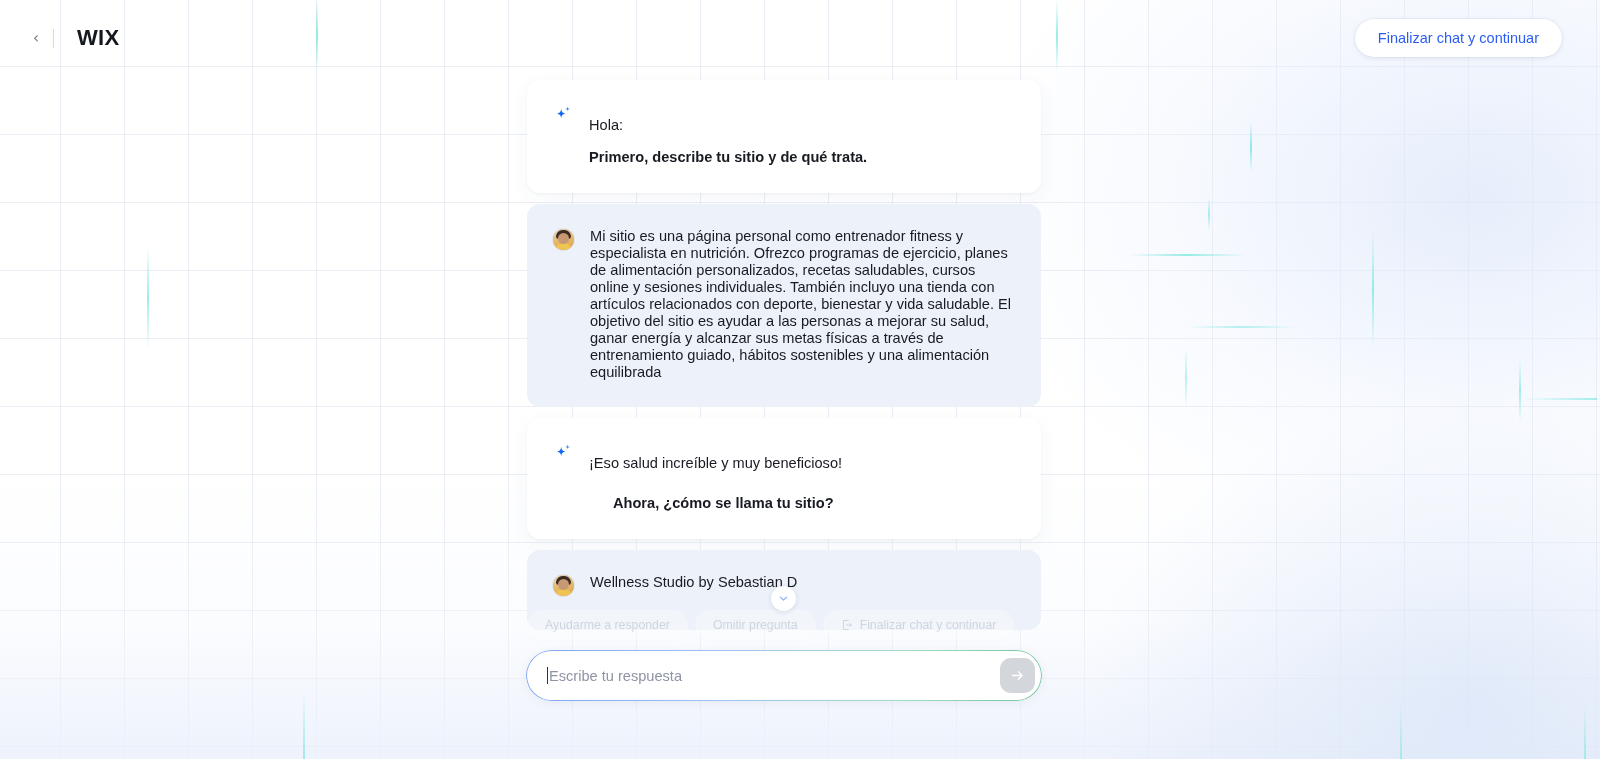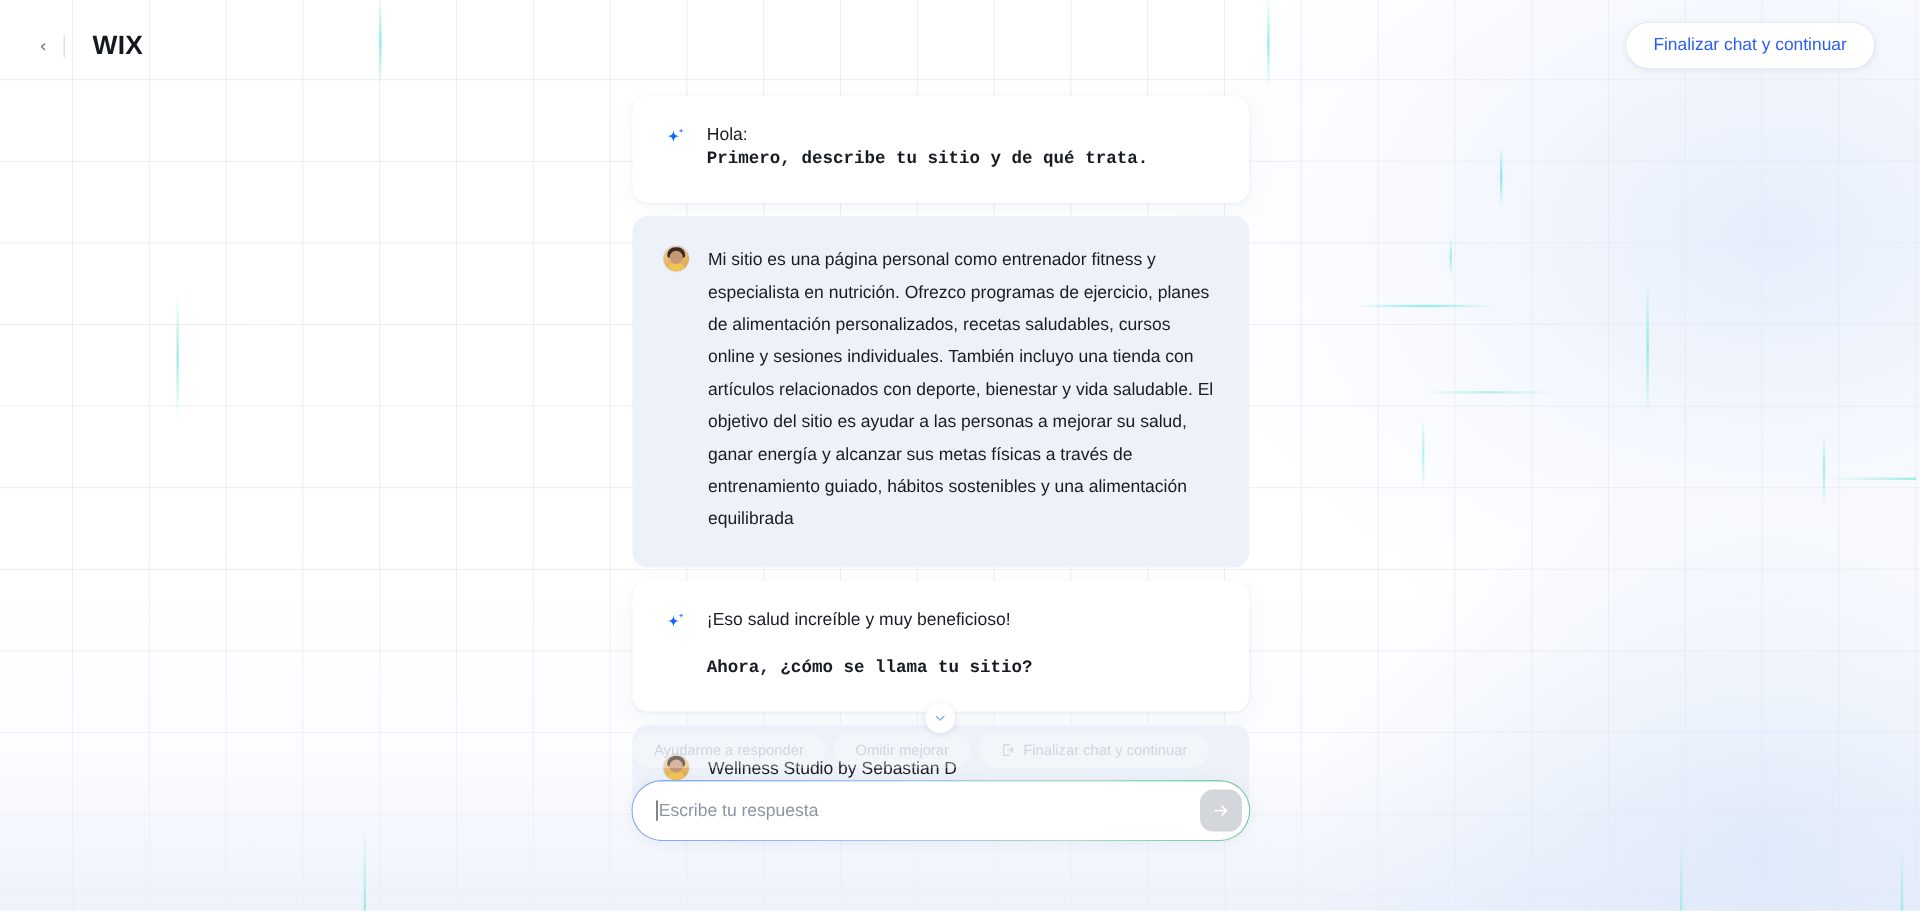--- a/index.html
+++ b/index.html
@@ -153,26 +153,27 @@
   .avatar .av-hair{ position: absolute; left: 3px; top: 1px; width: 15px; height: 9px; background: #3a2b23; border-radius: 8px 8px 3px 3px; }
   .avatar .av-face{ position: absolute; left: 5px; top: 4px; width: 11px; height: 11px; background: #c79874; border-radius: 50%; }
   .avatar .av-body{ position: absolute; left: 2px; bottom: -1px; width: 17px; height: 8px; background: #f0c453; border-radius: 9px 9px 0 0; }
 
   .bubble-body { flex: 1 1 auto; min-width: 0; }
   .msg-line {
     font-size: 14.6px;
     line-height: 19.6px;
     color: #181b22;
     font-family: "Liberation Sans", sans-serif;
-  }
-  .msg-line.bold { font-weight: 700; font-family: Liberation Mono, monospace; }
-  .msg-line.gap-top { margin-top: 20px; }
+    margin-top: 12px;
+  }
+  .msg-line.bold { font-weight: 700; }
+  .msg-line.gap-top { margin-top: 20px; margin-left: 24px; }
   .msg-para {
     font-size: 14.6px;
-    line-height: 27px;
+    line-height: 17px;
     color: #181b22;
   }
 
   
   .scroll-down-btn {
     position: absolute;
     left: 771px;
     top: 586px;
     width: 25px;
     height: 25px;
@@ -360,21 +361,21 @@
   <svg viewBox="0 0 16 16" width="11" height="11">
     <path d="M3.5 6 L8 10.2 L12.5 6" fill="none" stroke="#8fb2f2" stroke-width="1.9" stroke-linecap="round" stroke-linejoin="round"></path>
   </svg>
 </div>
 
 <div class="quick-row">
   <div class="quick-pill">
     <span>Ayudarme a responder</span>
   </div>
   <div class="quick-pill">
-    <span>Omitir mejorar</span>
+    <span>Omitir pregunta</span>
   </div>
   <div class="quick-pill">
     <svg viewBox="0 0 16 16" width="12" height="12">
       <path d="M9.5 2H3.2v12h6.3" fill="none" stroke="#8b93a4" stroke-width="1.3" stroke-linecap="round" stroke-linejoin="round"></path>
       <path d="M7.2 8h6.4M11.3 5.6 13.8 8l-2.5 2.4" fill="none" stroke="#8b93a4" stroke-width="1.3" stroke-linecap="round" stroke-linejoin="round"></path>
     </svg>
     <span>Finalizar chat y continuar</span>
   </div>
 </div>
 

